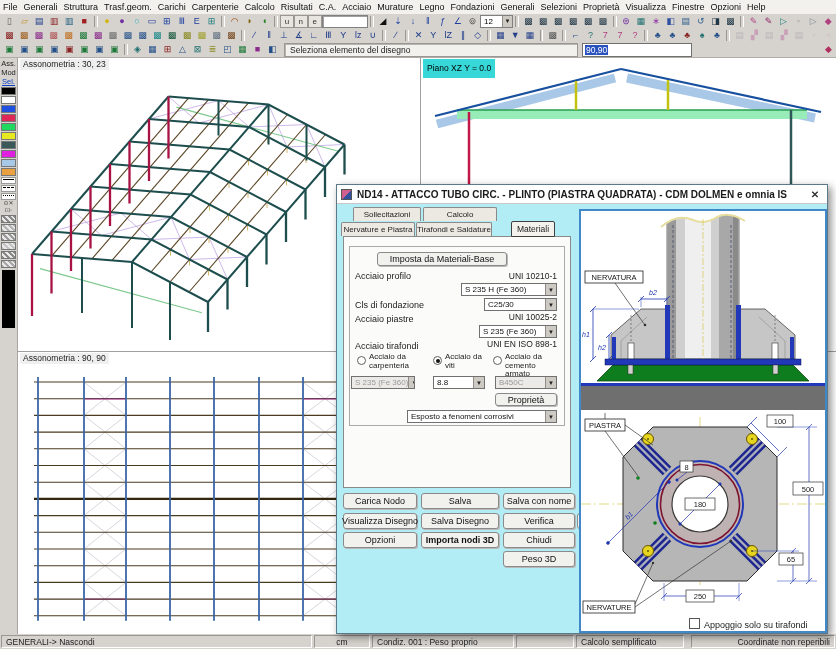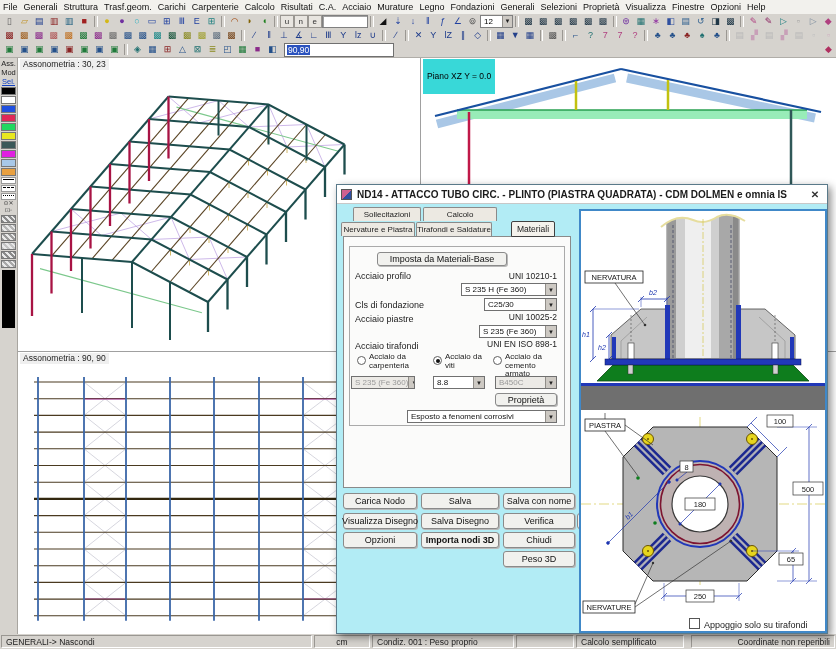--- a/index.html
+++ b/index.html
@@ -34,21 +34,21 @@
            display:flex;flex-direction:column;align-items:center;padding-top:1px;box-sizing:border-box;}
   .sbl{font-size:7.5px;color:#222;line-height:9px;}
   .sbl.sel{color:#1040c0;text-decoration:underline;}
   .swatch{width:13px;height:6px;border:1px solid #777;margin-top:1px;}
   .lstyle{width:13px;height:5px;background:#fff;border:1px solid #999;margin-top:1px;position:relative;}
   .lstyle i{position:absolute;left:1px;right:1px;top:1px;border-top:1px solid #000;display:block;}
   .mrow{font-size:6px;line-height:7px;color:#444;}
   
   #canvas{left:18px;top:58px;width:818px;height:576px;background:#fff;}
   .vplabel{font-size:8.5px;color:#222;background:#efefef;padding:0 3px;height:11px;line-height:11px;white-space:nowrap;}
-  .cyanlabel{font-size:8.5px;color:#000;background:#38d8d8;padding:12px 4px;height:11px;line-height:11px;white-space:nowrap;}
+  .cyanlabel{font-size:8.5px;color:#000;background:#38d8d8;padding:4px 4px;height:11px;line-height:11px;white-space:nowrap;}
   .divider-v{width:1px;background:#a0a0a0;}
   .divider-h{height:1px;background:#a0a0a0;}
   
   #dialog{left:336px;top:184px;width:492px;height:450px;background:#b2ecf5;border:1px solid #5a7a8a;
           box-shadow:3px 3px 8px rgba(0,0,0,.45);box-sizing:border-box;z-index:20;}
   #dlg-title{left:0;top:0;width:490px;height:18px;background:#fff;border-bottom:1px solid #c8c8c8;
              display:flex;align-items:center;font-size:10px;color:#1a1a1a;font-weight:bold;}
   #dlg-icon{width:9px;height:9px;margin:0 5px 0 4px;background:linear-gradient(135deg,#d06090 0 50%,#3050a0 50% 100%);border:1px solid #555;}
   #dlg-close{margin-left:auto;width:16px;height:14px;display:flex;align-items:center;justify-content:center;
              font-size:10px;color:#333;margin-right:4px;}
@@ -472,20 +472,21 @@
       </span>
       <span class="tbi">
         <span style="color: rgb(31, 122, 58);">▦</span>
       </span>
       <span class="tbi">
         <span style="color: rgb(138, 42, 138);">■</span>
       </span>
       <span class="tbi">
         <span style="color: rgb(36, 80, 138);">◧</span>
       </span>
+      <span class="hintbox">Seleziona elemento del disegno</span>
       <span class="coord">
         <span class="sel">90,90</span>
       </span>
       <span class="flexsp"></span>
       <span class="tbi">
         <span style="color: rgb(176, 48, 96);">◆</span>
       </span>
     </div>
 
   <div id="sidebar" class="abs">

